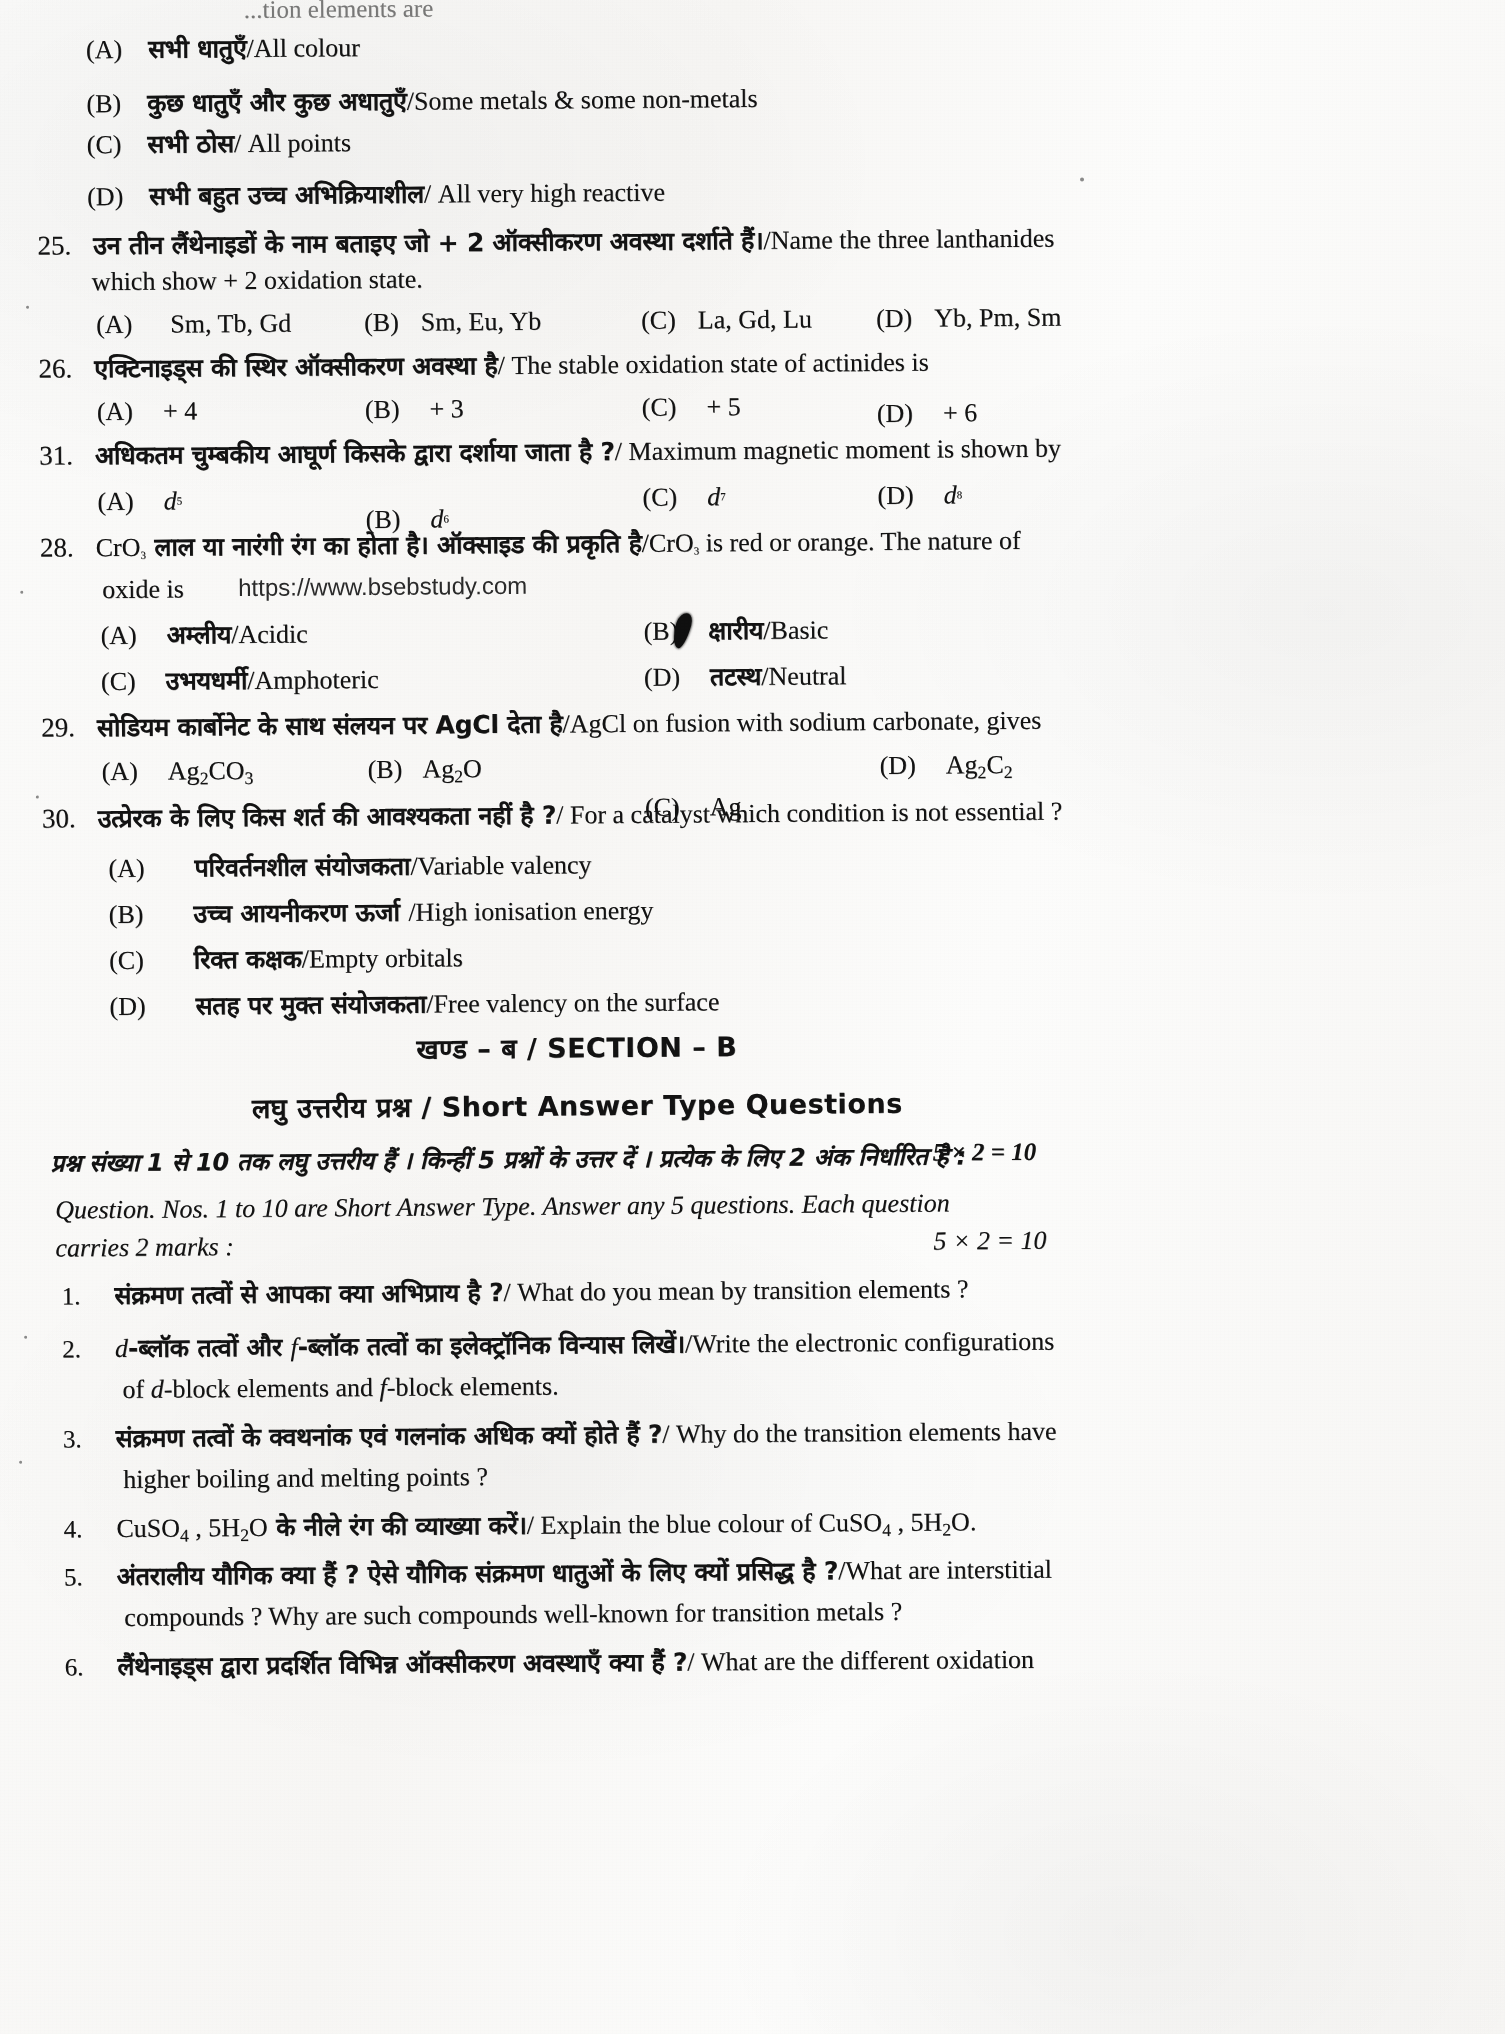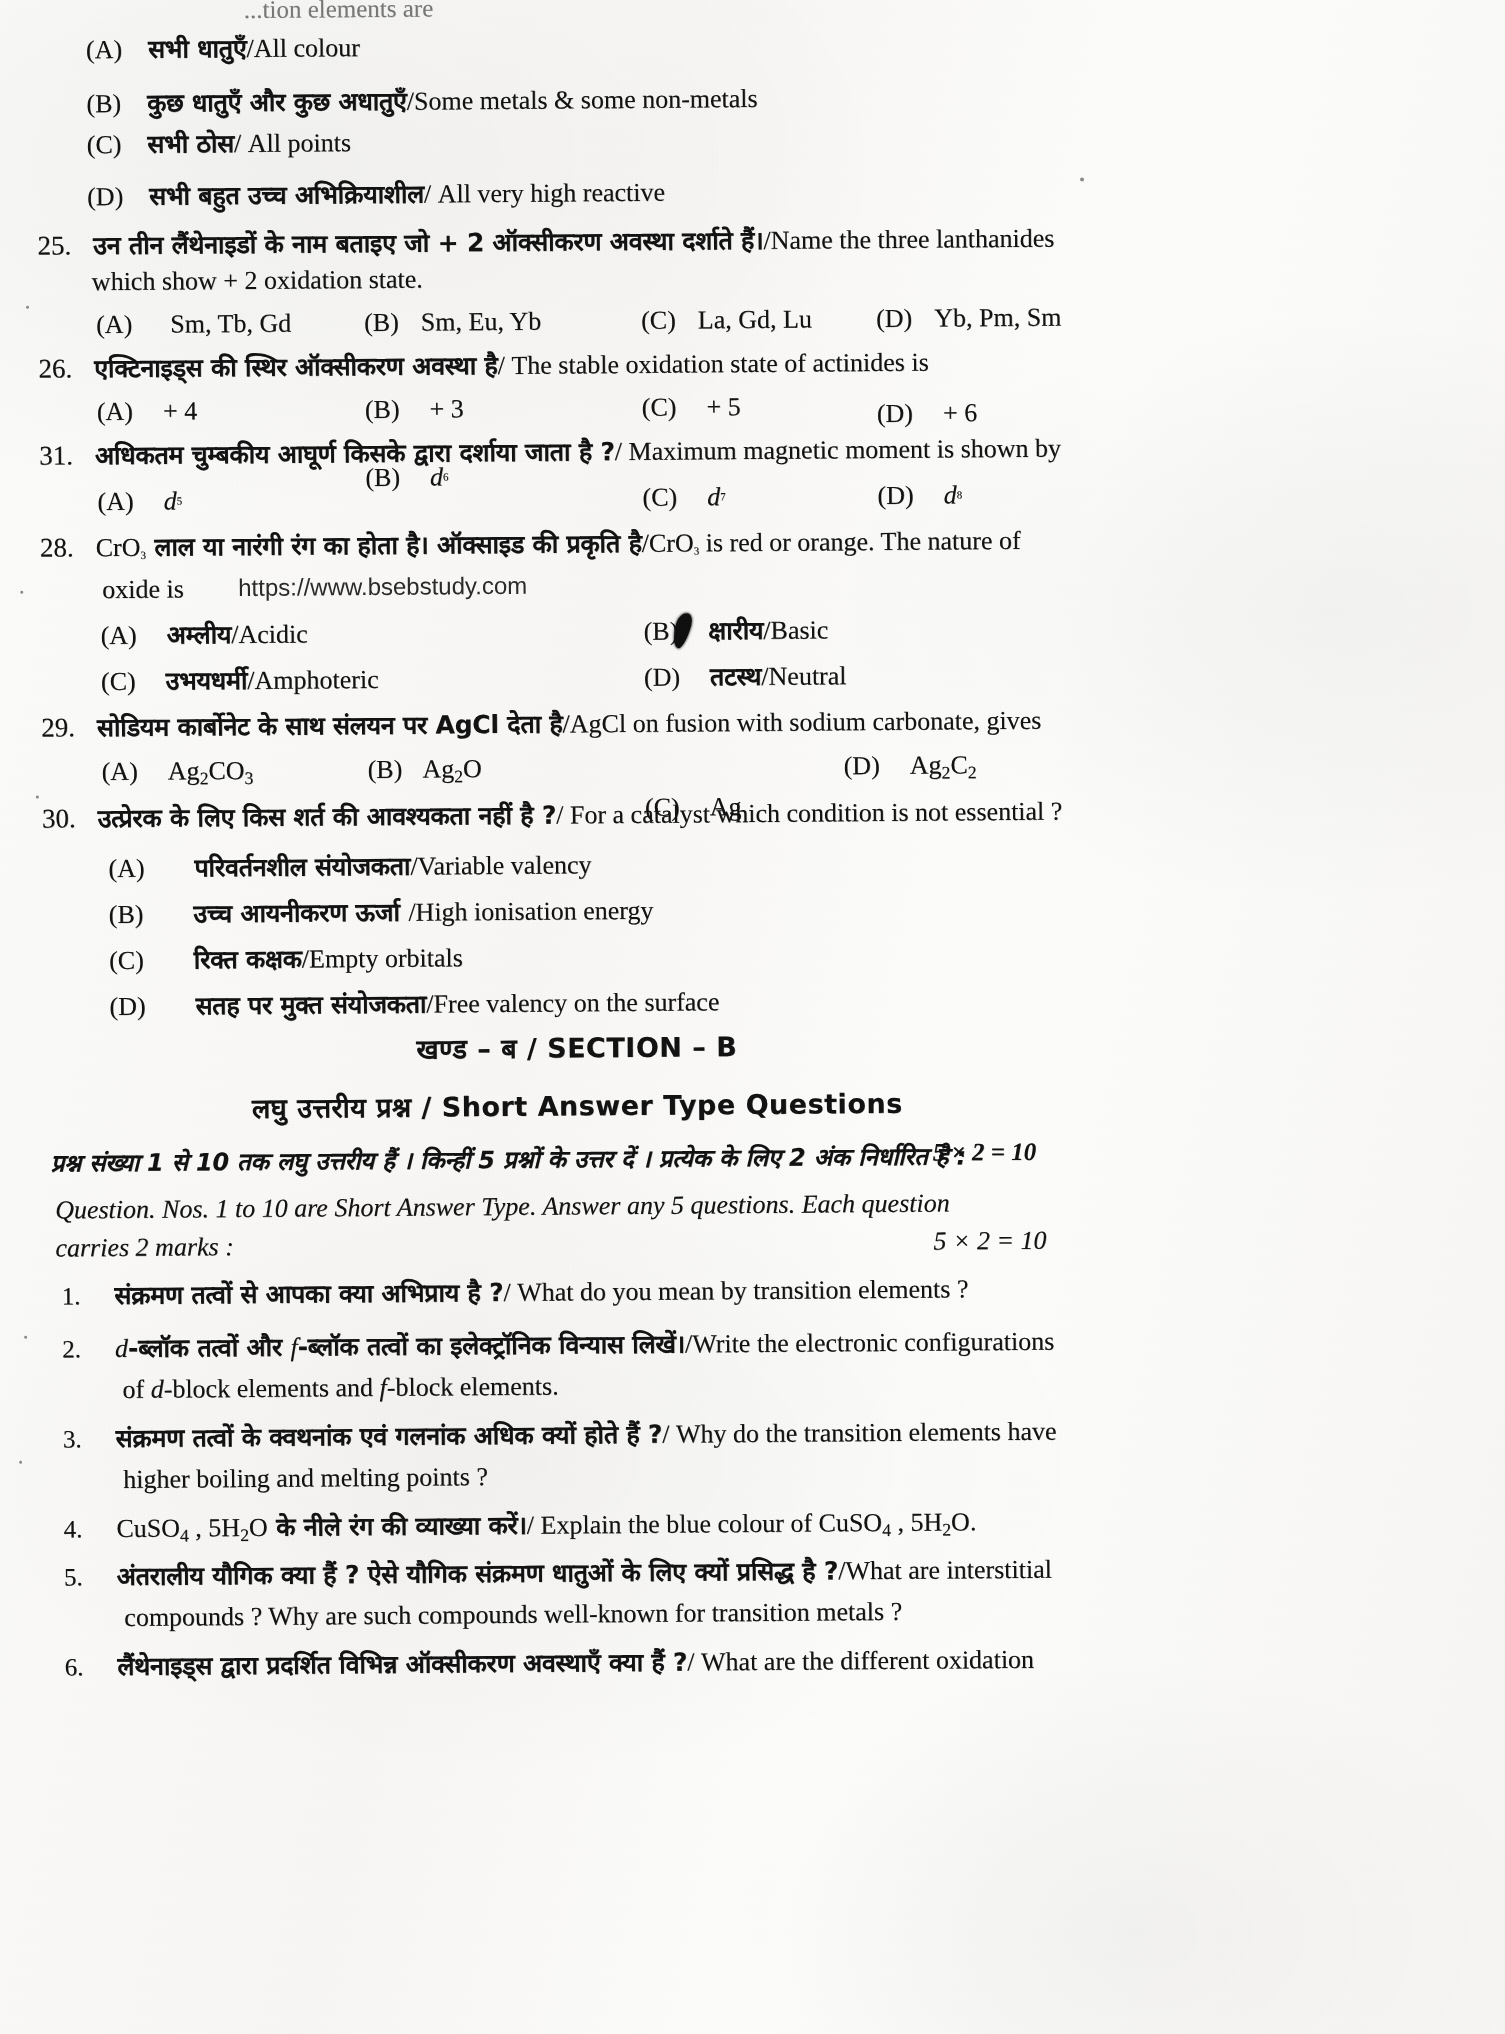--- a/index.html
+++ b/index.html
@@ -184,21 +184,21 @@
 
   <div class="ln" style="left:42px; top:432px;">
     <span class="qnum">31.</span>
     <span class="dev" style="font-size:25px; margin-left:18px;">अधिकतम चुम्बकीय आघूर्ण किसके द्वारा दर्शाया जाता है ?</span><span class="eng qtext">/</span><span class="eng qtext"> Maximum magnetic moment is shown by</span>
   </div>
 
   <div class="ln" style="left:100px; top:482px;">
     <span class="optlbl eng">(A)</span>
     <span class="eng opt ital" style="margin-left:26px;">d</span><sup class="eng">5</sup>
   </div>
-  <div class="ln" style="left:368px; top:460px;">
+  <div class="ln" style="left:368px; top:502px;">
     <span class="optlbl eng">(B)</span>
     <span class="eng opt ital" style="margin-left:26px;">d</span><sup class="eng">6</sup>
   </div>
   <div class="ln" style="left:645px; top:482px;">
     <span class="optlbl eng">(C)</span>
     <span class="eng opt ital" style="margin-left:26px;">d</span><sup class="eng">7</sup>
   </div>
   <div class="ln" style="left:880px; top:482px;">
     <span class="optlbl eng">(D)</span>
     <span class="eng opt ital" style="margin-left:26px;">d</span><sup class="eng">8</sup>
@@ -240,21 +240,21 @@
     <span class="eng opt" style="margin-left:26px;">Ag<sub>2</sub>CO<sub>3</sub></span>
   </div>
   <div class="ln" style="left:368px; top:752px;">
     <span class="optlbl eng">(B)</span>
     <span class="eng opt" style="margin-left:16px;">Ag<sub>2</sub>O</span>
   </div>
   <div class="ln" style="left:645px; top:792px;">
     <span class="optlbl eng">(C)</span>
     <span class="eng opt" style="margin-left:26px;">Ag</span>
   </div>
-  <div class="ln" style="left:844px; top:752px;">
+  <div class="ln" style="left:880px; top:752px;">
     <span class="optlbl eng">(D)</span>
     <span class="eng opt" style="margin-left:26px;">Ag<sub>2</sub>C<sub>2</sub></span>
   </div>
 
   <div class="ln" style="left:42px; top:795px;">
     <span class="qnum">30.</span>
     <span class="dev" style="font-size:25px; margin-left:18px;">उत्प्रेरक के लिए किस शर्त की आवश्यकता नहीं है ?</span><span class="eng qtext">/</span><span class="eng qtext"> For a catalyst which condition is not essential ?</span>
   </div>
 
   <div class="ln" style="left:108px; top:845px;">

